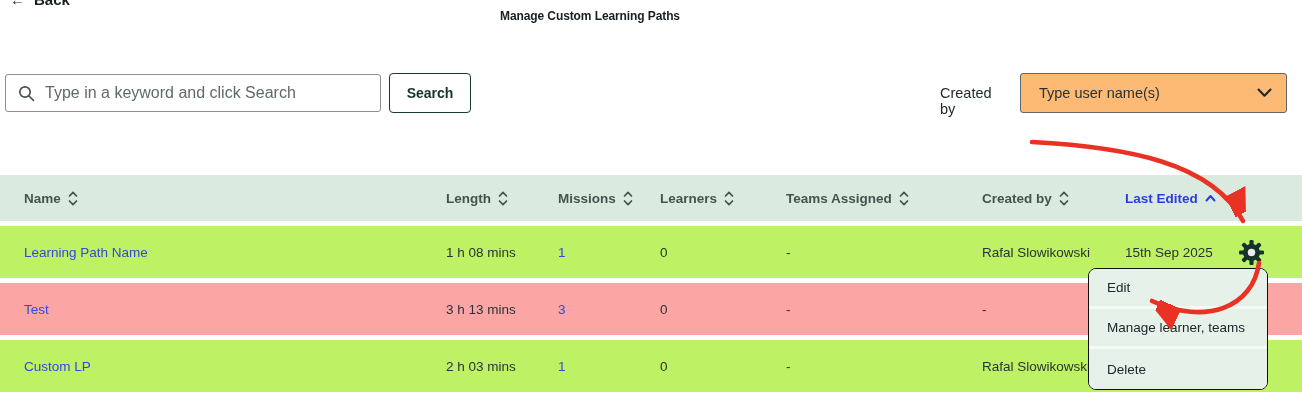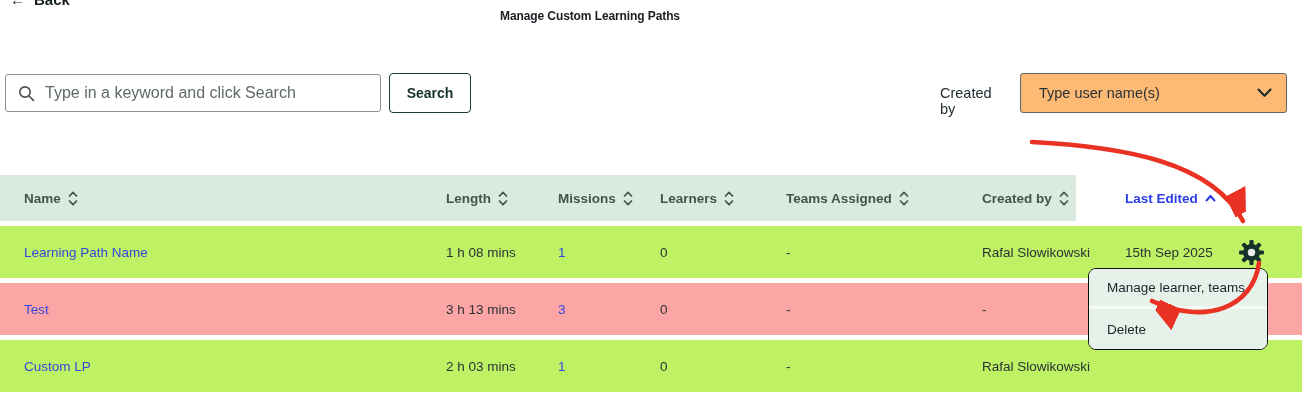--- a/index.html
+++ b/index.html
@@ -30,21 +30,21 @@
                 font-family:"Liberation Sans", sans-serif; }
 
   .createdby-label { position:absolute; left:940px; top:85px; width:68px; font-size:14.5px; color:#222b30; }
   .user-dd { position:absolute; left:1020px; top:73px; width:267px; height:40px;
              border:1px solid #5f6568; border-radius:3px; background:#fdba74;
              display:flex; align-items:center; justify-content:space-between;
              padding:0 14px 0 18px; cursor:pointer; }
   .user-dd .ph { font-size:14.5px; color:#273238; }
 
   
-  .thead { position:absolute; left:0; top:175px; width:1076px; height:46px; background:#dbeadf; }
+  .thead { position:absolute; left:0; top:175px; width:1302px; height:46px; background:#dbeadf; }
   .row   { position:absolute; left:0; width:1302px; height:52px; }
   .row.gray { background:#bef264; }
   .row.mint { background:#fca5a5;padding-left:46px; }
   .r1 { top:226px; } .r2 { top:283px; } .r3 { top:340px; }
 
   .cell { position:absolute; top:0; height:100%; display:flex; align-items:center; gap:7px;
           font-size:13.5px; color:#2a3236; white-space:nowrap; }
   .thead .cell { font-weight:bold; color:#44534e; font-size:13.5px; }
   .c-name{left:24px;} .c-length{left:446px;} .c-missions{left:558px;} .c-learners{left:660px;}
   .c-teams{left:786px;} .c-created{left:982px;} .c-edited{left:1125px;} .c-gear{left:1238px;}
@@ -216,20 +216,21 @@
     <div class="cell c-length">2 h 03 mins</div>
     <div class="cell c-missions">
         <span class="link">1</span>
       </div>
     <div class="cell c-learners">0</div>
     <div class="cell c-teams">-</div>
     <div class="cell c-created">Rafal Slowikowski</div>
   </div>
 
   <div class="menu">
+    <div class="menu-item">Edit</div>
     <div class="menu-item">Manage learner, teams</div>
     <div class="menu-item">Delete</div>
   </div>
 
   <svg class="arrows" width="1302" height="418" viewBox="0 0 1302 418">
     <defs>
       <marker id="ah" markerWidth="5" markerHeight="5" refX="6.5" refY="4" orient="auto">
         <path d="M0,0 L8,4 L0,8 z" fill="#e93223"></path>
       </marker>
     </defs>

